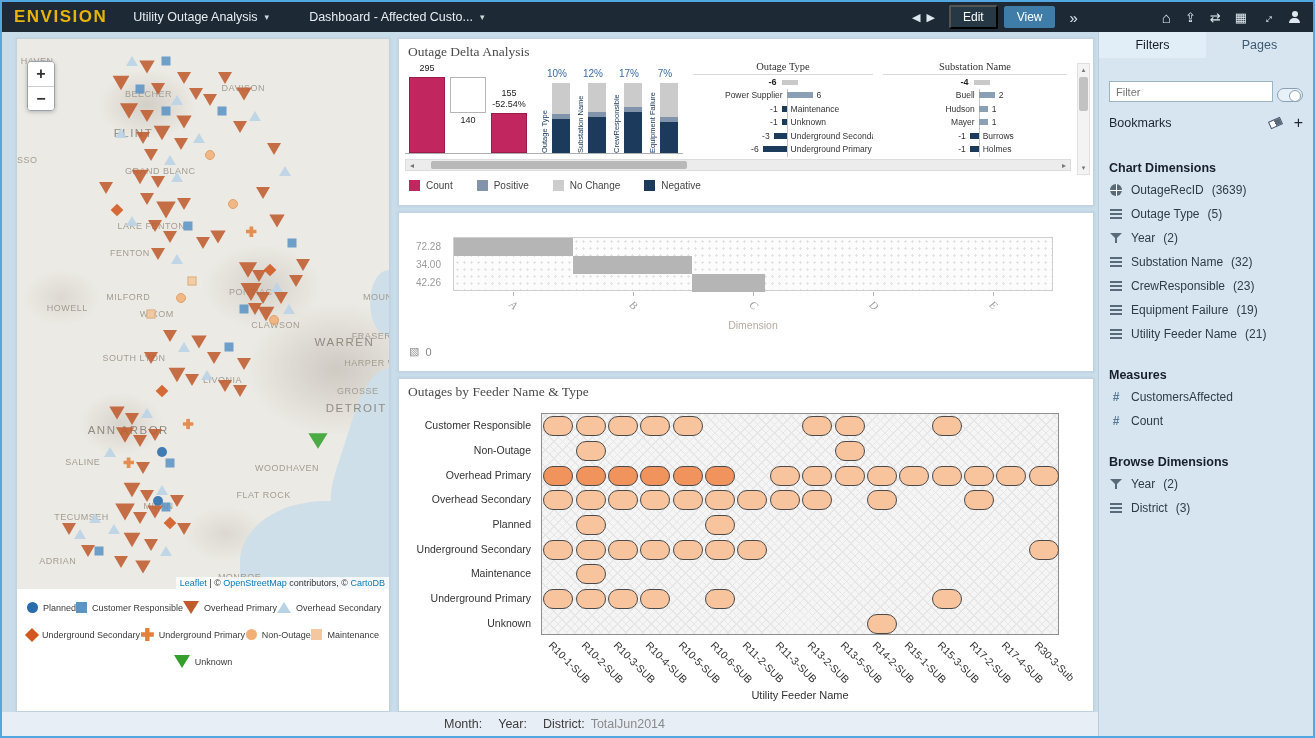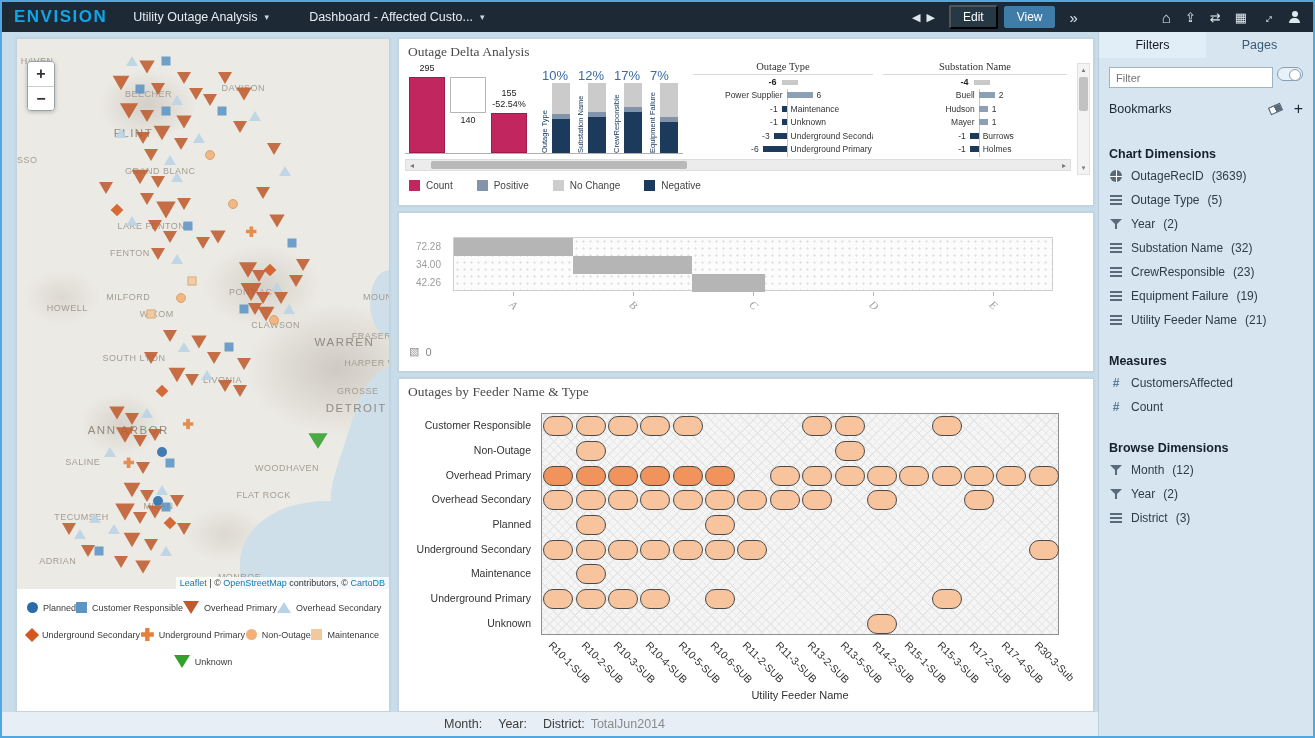--- a/index.html
+++ b/index.html
@@ -1,21 +1,21 @@
 <!DOCTYPE html>
 <html><head>
 <meta charset="utf-8">
 <style>
 *{box-sizing:border-box;margin:0;padding:0}
 body{font-family:"Liberation Sans",sans-serif;background:#b9cede}
 .stage{position:relative;width:1315px;height:738px;border:2px solid #52a7e0;background:#c9dcea;overflow:hidden}
 
 
 .topbar{position:absolute;left:0;top:0;right:0;height:30px;background:#1d2a36;display:flex;align-items:center;padding:0 12px;color:#e7edf2;z-index:9}
-.logo{font-weight:bold;font-size:17px;letter-spacing:1.5px;color:#0ea5e9;margin-right:26px}
+.logo{font-weight:bold;font-size:17px;letter-spacing:1.5px;color:#eab308;margin-right:26px}
 .tb-dd{display:flex;align-items:center;gap:7px;font-size:12.5px;margin-right:40px;cursor:pointer;color:#e7edf2;white-space:nowrap}
 .caret{font-size:9px;color:#cfd8df}
 .tb-right{margin-left:auto;display:flex;align-items:center;gap:14px}
 .tb-ic{font-size:13px;color:#dfe8ee;cursor:pointer;line-height:1}
 .btn{font-family:inherit;font-size:12px;padding:3px 12px;border-radius:2px;cursor:pointer}
 .btn-edit{background:#273845;border:1px solid #41556
 4;color:#fff}
 .btn-view{background:#3f7ca8;border:1px solid #3f7ca8;color:#fff;margin-left:-8px}
 .icgap{margin-left:70px}
 .rot45{display:inline-block;transform:rotate(-45deg)}
@@ -76,21 +76,21 @@
 .wf-base{position:absolute;left:0;top:92px;width:278px;height:1px;background:#b0b0b0}
 .delta-chart{position:absolute;left:2px;top:0;width:128px;height:92px}
 .wf-bar{position:absolute;bottom:0}
 .wf-start{left:2px;width:36px;background:#c2265e;border:1px solid #9c1b4a}
 .wf-hollow{left:43px;width:36px;background:#fff;border:1px solid #b5b5b5}
 .wf-end{left:84px;width:36px;background:#c2265e;border:1px solid #9c1b4a}
 .wf-lbl{position:absolute;font-size:9px;color:#222;text-align:center}
 .l-start{left:0;width:40px}.l-delta{left:41px;width:40px}.l-end{left:82px;width:40px}.l-endpct{left:80px;width:44px}
 .delta-stacked{position:absolute;left:134px;top:0;width:150px;height:92px}
 .st-group{position:absolute;top:0;width:36px;height:92px}
-.st-pct{position:absolute;top:7px;left:3px;width:30px;font-size:13px;color:#3a6ca3}
+.st-pct{position:absolute;top:7px;left:3px;width:30px;text-align:center;font-size:10px;color:#3a6ca3}
 .st-bar{position:absolute;bottom:0;left:13px;width:18px;display:flex;flex-direction:column}
 .sg-gray{background:#cbcbcb}.sg-pos{background:#8194ab}.sg-neg{background:#1b3a5c}
 .st-name{position:absolute;bottom:0;left:1px;height:70px;writing-mode:vertical-rl;transform:rotate(180deg);font-size:7.5px;color:#16365c;white-space:nowrap;overflow:hidden}
 .mini{position:absolute;top:0;height:96px;overflow:hidden}
 .mini-0{left:288px;width:180px}
 .mini-1{left:478px;width:184px}
 .mini-title{font-family:"Liberation Serif",serif;font-size:10.5px;color:#333;text-align:center;border-bottom:1px solid #d8d8d8;padding-bottom:2px}
 .mini-total{display:flex;justify-content:center;align-items:center;gap:5px;margin-top:2px;font-size:9px;font-weight:bold;color:#222}
 .mini-total-bar{width:16px;height:5px;background:#c9c9c9}
 .mini-rows{position:relative;margin-top:2px;height:70px}
@@ -130,21 +130,21 @@
 .pill.dark{background:#f0935c}
 .feeder-clabs{position:absolute;left:142px;top:258px;width:518px;height:70px}
 .feeder-clab{position:absolute;top:2px;font-size:10.5px;color:#333;transform:rotate(45deg);transform-origin:left top;white-space:nowrap}
 .feeder-xlabel{position:absolute;left:142px;width:518px;top:310px;text-align:center;font-size:11px;color:#333}
 
 
 .sidebar{position:absolute;left:1096px;top:30px;right:0;bottom:0;background:#d7e5f0;border-left:1px solid #b9cdda}
 .sb-tabs{display:flex;height:26px}
 .sb-tab{flex:1;text-align:center;line-height:26px;font-size:12.5px;color:#3c5a72;cursor:pointer}
 .sb-tab.active{color:#141d26;background:#e2eef7}
-.sb-filter{display:flex;align-items:flex-start;gap:4px;margin:9px 10px 0}
+.sb-filter{display:flex;align-items:flex-end;gap:4px;margin:23px 10px 0}
 .sb-input{flex:1;height:21px;border:1px solid #9db4c4;font-size:11px;padding:0 6px;color:#333;background:#fff;font-family:inherit}
 .sb-toggle{flex:0 0 26px;width:26px;height:14px;border:1px solid #8aa0b2;border-radius:8px;position:relative;background:#e8f1f8;cursor:pointer}
 .sb-toggle::after{content:"";position:absolute;right:1px;top:1px;width:10px;height:10px;border-radius:50%;background:#fff;border:1px solid #8aa0b2}
 .sb-bookmarks{display:flex;align-items:center;margin:13px 10px 0;font-size:12.5px;color:#1b2733}
 .sb-bm-label{flex:1}
 .ic-eraser{width:13px;height:8px;border:1px solid #49596a;transform:rotate(-24deg);margin-right:12px;background:linear-gradient(90deg,#fff 45%,#5a6a78 45%);cursor:pointer}
 .sb-plus{font-size:16px;color:#1b2733;cursor:pointer;line-height:1}
 .sb-section-h{margin:22px 10px 3px;font-size:12.5px;font-weight:bold;color:#17202a}
 .sb-section-h.first{margin-top:30px}
 .sb-item{display:flex;align-items:center;gap:8px;padding:5px 10px;font-size:12px;color:#2e3c49;cursor:pointer}
@@ -562,20 +562,21 @@
         <span class="dim-tlab" style="left: 62px;">A</span>
         <span class="dim-tmark" style="left: 180px;"></span>
         <span class="dim-tlab" style="left: 182px;">B</span>
         <span class="dim-tmark" style="left: 300px;"></span>
         <span class="dim-tlab" style="left: 302px;">C</span>
         <span class="dim-tmark" style="left: 420px;"></span>
         <span class="dim-tlab" style="left: 422px;">D</span>
         <span class="dim-tmark" style="left: 540px;"></span>
         <span class="dim-tlab" style="left: 542px;">E</span>
       </div>
+    <div class="dim-xlabel">Dimension</div>
     <div class="dim-sel">
       <span>▧</span>
       <span>0</span>
     </div>
   </div>
 
   <div class="panel feeder-panel">
     <div class="panel-title">Outages by Feeder Name &amp; Type</div>
     <div class="feeder-rlabs">
         <span class="feeder-rlab" style="top: 12.3333px;">Customer Responsible</span>
@@ -741,27 +742,20 @@
           <span class="ic">
             <span class="ic-hash">#</span>
           </span>
           <span>Count</span>
         </div>
         <div class="sb-section-h">Browse Dimensions</div>
         <div class="sb-item">
           <span class="ic">
             <span class="ic-funnel"></span>
           </span>
-          <span>Month</span>
-          <span class="cnt">(12)</span>
-        </div>
-        <div class="sb-item">
-          <span class="ic">
-            <span class="ic-funnel"></span>
-          </span>
           <span>Year</span>
           <span class="cnt">(2)</span>
         </div>
         <div class="sb-item">
           <span class="ic">
             <span class="ic-list"></span>
           </span>
           <span>District</span>
           <span class="cnt">(3)</span>
         </div>

